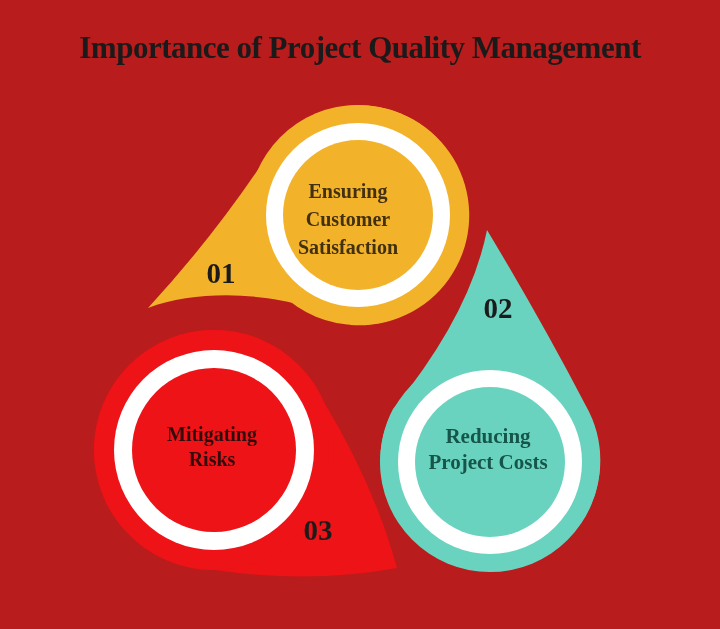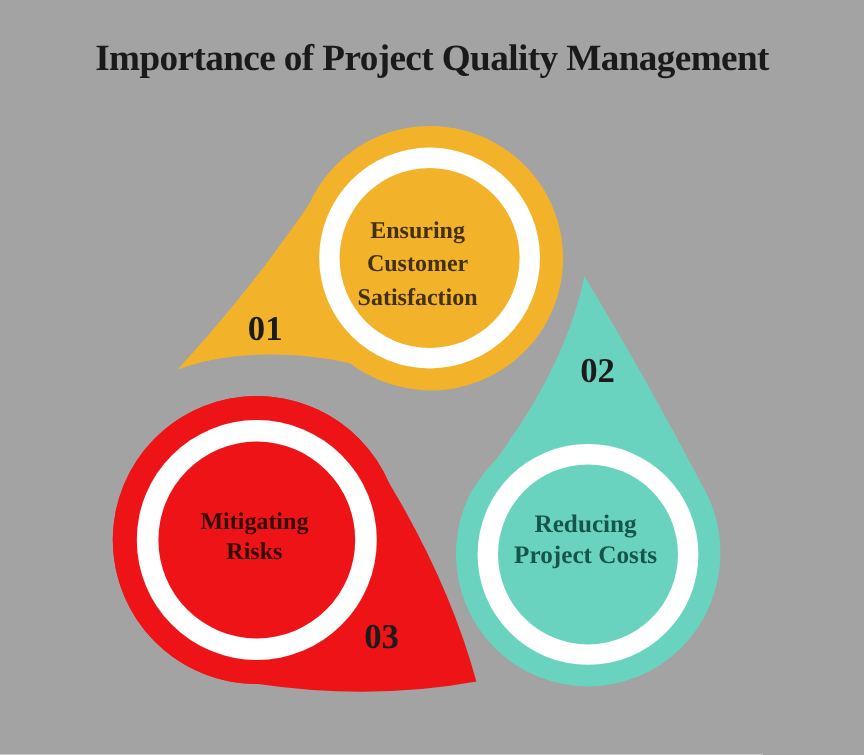--- a/index.html
+++ b/index.html
@@ -4,21 +4,21 @@
 <style>
   html, body {
     margin: 0;
     padding: 0;
     background: #ffffff;
   }
   .stage {
     position: relative;
     width: 720px;
     height: 629px;
-    background: #a3a3a3;
+    background: #b91c1c;
     overflow: hidden;
     font-family: "Liberation Serif", "DejaVu Serif", serif;
   }
   svg { display: block; }
   .title-text {
     font-family: "Liberation Serif", "DejaVu Serif", serif;
     font-size: 31px;
     font-weight: bold;
     letter-spacing: -0.5px;
   }

